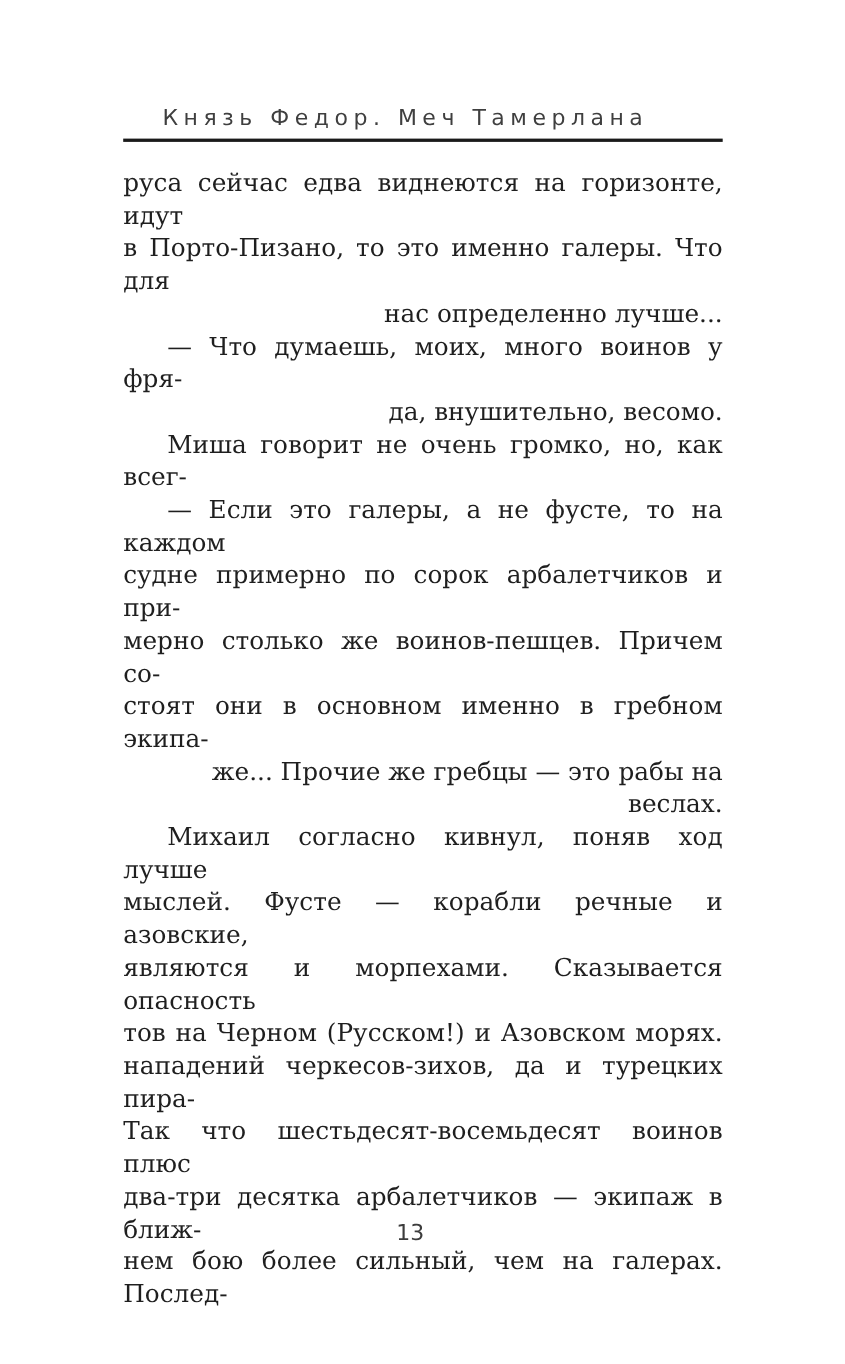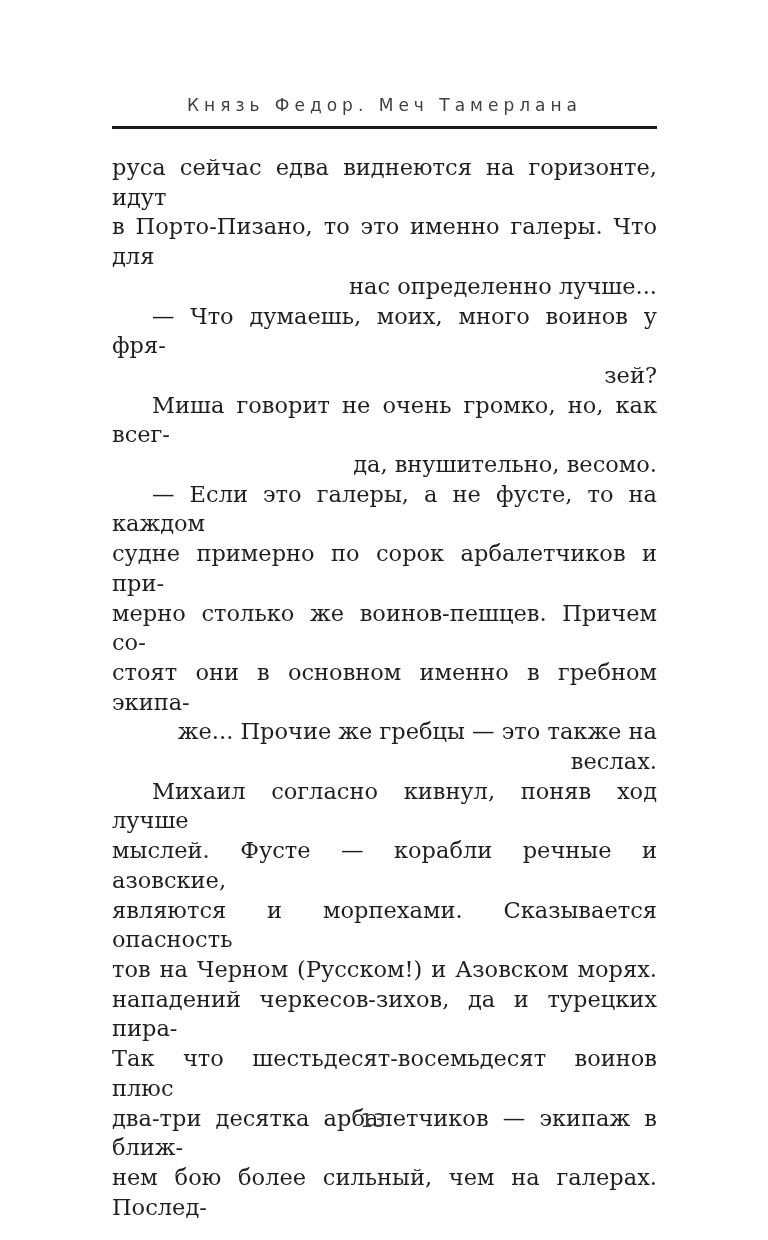--- a/index.html
+++ b/index.html
@@ -12,25 +12,25 @@
     width: 768px;
     height: 1240px;
     background: #ffffff;
     overflow: hidden;
     font-family: "DejaVu Serif", serif;
     color: #222222;
   }
   .running-header {
     position: absolute;
     top: 95px;
-    left: 112px;
+    left: 96px;
     width: 545px;
     text-align: center;
     font-family: "DejaVu Sans", "Liberation Sans", sans-serif;
-    font-size: 17px;
+    font-size: 20px;
     font-weight: 400;
     letter-spacing: 5px;
     color: #3f3f3f;
     white-space: nowrap;
   }
   .header-rule {
     position: absolute;
     top: 126px;
     left: 112px;
     width: 545px;
@@ -73,28 +73,27 @@
 <body>
 
 <div class="page">
   <div class="running-header">Князь Федор. Меч Тамерлана</div>
   <div class="header-rule"></div>
   <div class="body-text">
       <div class="line just">руса сейчас едва виднеются на горизонте, идут</div>
       <div class="line just">в Порто-Пизано, то это именно галеры. Что для</div>
       <div class="line">нас определенно лучше...</div>
       <div class="line just ind">— Что думаешь, моих, много воинов у фря-</div>
-      <div class="line">зей?</div>
+      <div class="line">да, внушительно, весомо.</div>
       <div class="line just ind">Миша говорит не очень громко, но, как всег-</div>
-      <div class="line">да, внушительно, весомо.</div>
       <div class="line just ind">— Если это галеры, а не фусте, то на каждом</div>
       <div class="line just">судне примерно по сорок арбалетчиков и при-</div>
       <div class="line just">мерно столько же воинов-пешцев. Причем со-</div>
       <div class="line just">стоят они в основном именно в гребном экипа-</div>
-      <div class="line">же... Прочие же гребцы — это также на веслах.</div>
+      <div class="line">же... Прочие же гребцы — это рабы на веслах.</div>
       <div class="line just ind">Михаил согласно кивнул, поняв ход лучше</div>
       <div class="line just">мыслей. Фусте — корабли речные и азовские,</div>
       <div class="line just">являются и морпехами. Сказывается опасность</div>
       <div class="line just">тов на Черном (Русском!) и Азовском морях.</div>
       <div class="line just">нападений черкесов-зихов, да и турецких пира-</div>
       <div class="line just">Так что шестьдесят-восемьдесят воинов плюс</div>
       <div class="line just">два-три десятка арбалетчиков — экипаж в ближ-</div>
       <div class="line just">нем бою более сильный, чем на галерах. Послед-</div>
     </div>
   <div class="page-number">13</div>

